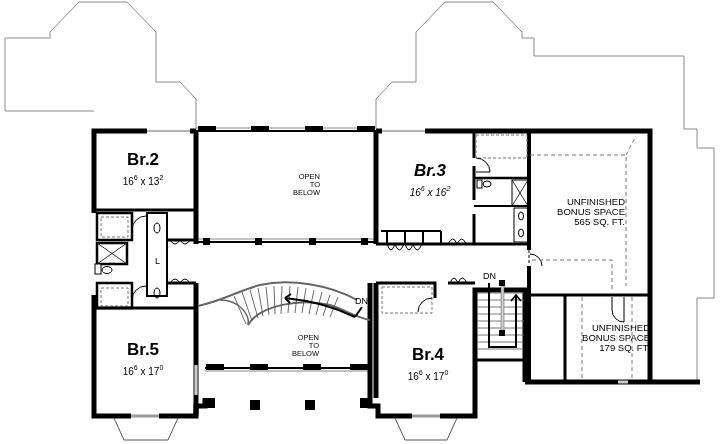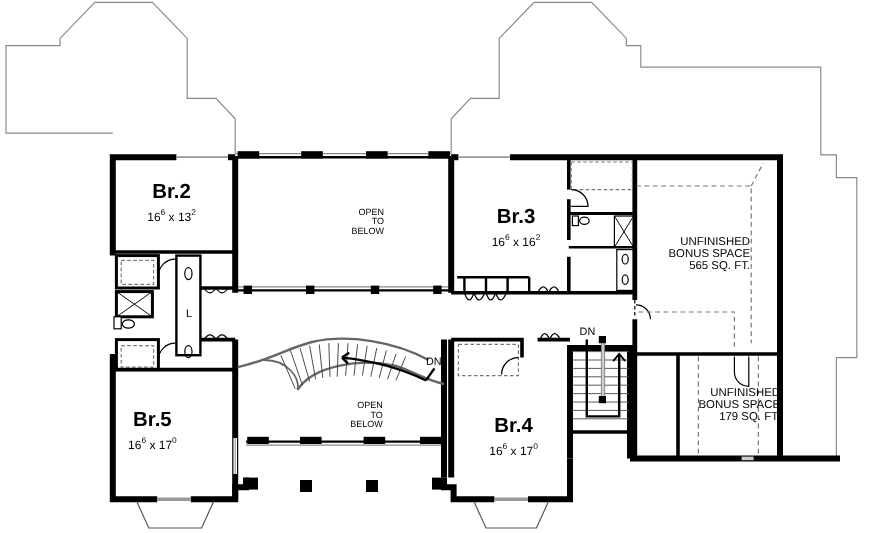--- a/index.html
+++ b/index.html
@@ -192,29 +192,29 @@
     <polyline points="395,418 405,440 447,440 457,418"></polyline>
     <line x1="131" y1="416" x2="159" y2="416" stroke="#999" stroke-width="3"></line>
     <line x1="412" y1="416" x2="440" y2="416" stroke="#999" stroke-width="3"></line>
   </g>
 </svg>
 
 <div class="room-label" style="left:103px;top:151px;width:80px;">
   <span class="room-name">Br.2</span>
   <span class="room-dims"><span>16</span><sup>6</sup> <span>x</span> <span>13</span><sup>2</sup></span>
 </div>
-<div class="room-label" style="left:390px;top:172px;width:80px;">
+<div class="room-label" style="left:390px;top:162px;width:80px;font-style:italic;">
   <span class="room-name">Br.3</span>
   <span class="room-dims"><span>16</span><sup>6</sup> <span>x</span> <span>16</span><sup>2</sup></span>
 </div>
 <div class="room-label" style="left:388px;top:346px;width:80px;">
   <span class="room-name">Br.4</span>
   <span class="room-dims"><span>16</span><sup>6</sup> <span>x</span> <span>17</span><sup>0</sup></span>
 </div>
-<div class="room-label" style="left:87px;top:341px;width:80px;">
+<div class="room-label" style="left:103px;top:341px;width:80px;">
   <span class="room-name">Br.5</span>
   <span class="room-dims"><span>16</span><sup>6</sup> <span>x</span> <span>17</span><sup>0</sup></span>
 </div>
 
 <div class="note" style="left:260px;top:173px;width:60px;">
   <div>OPEN</div>
     <div>TO</div>
     <div>BELOW</div>
 </div>
 <div class="note" style="left:259px;top:334px;width:60px;">

